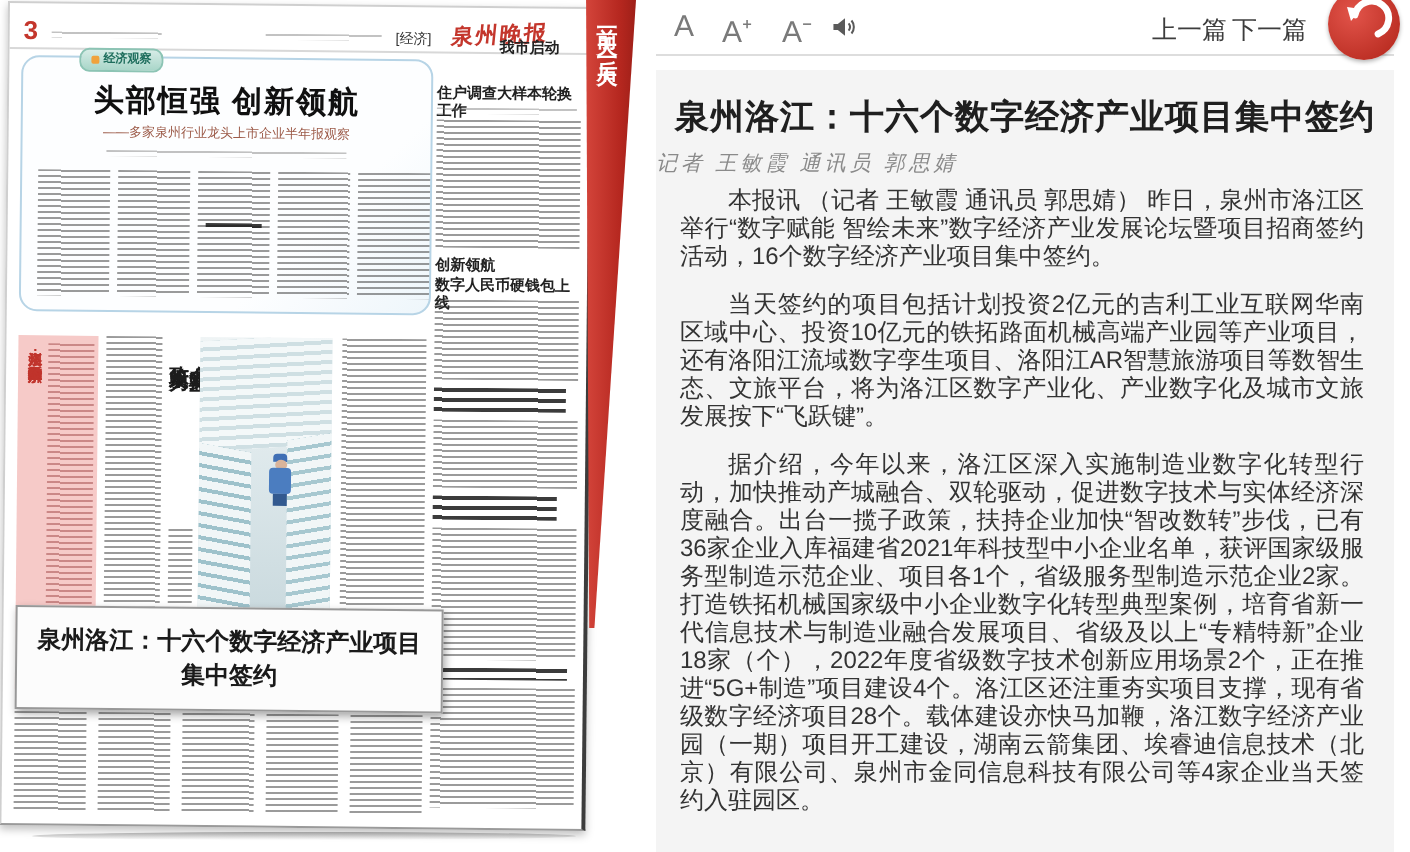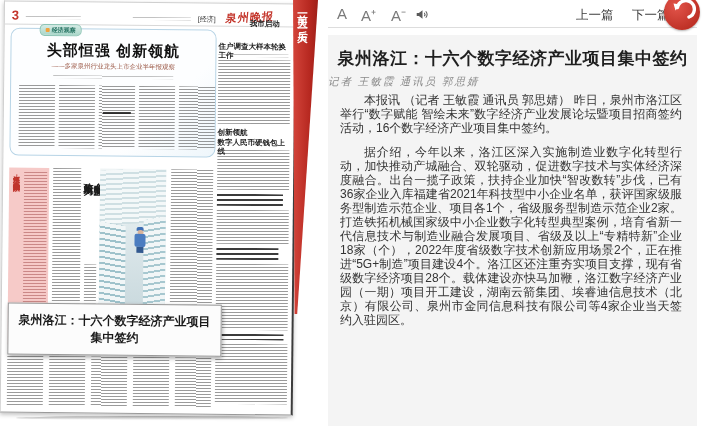--- a/index.html
+++ b/index.html
@@ -192,31 +192,32 @@
   <span class="abs tb-btn" style="left:41px;">A⁺</span>
   <span class="abs tb-btn" style="left:71px;">A⁻</span>
   <span class="abs" style="left:96px;top:7px;">
     <svg width="13" height="13" viewBox="0 0 18 18">
       <path d="M9 3 L4 7 H1 V11 H4 L9 15 Z" fill="#5a5a5a"></path>
       <path d="M11.5 6.5 A4 4 0 0 1 11.5 11.5" stroke="#5a5a5a" stroke-width="1.4" fill="none"></path>
       <path d="M13.5 4.5 A7 7 0 0 1 13.5 13.5" stroke="#5a5a5a" stroke-width="1.4" fill="none"></path>
     </svg>
   </span>
   <span class="abs tb-nav" style="left:256px;">上一篇</span>
-  <span class="abs tb-nav" style="left:312px;">下一篇</span>
+  <span class="abs tb-nav" style="left:296px;">下一篇</span>
 </div>
 <div class="abs toolbar-rule"></div>
 
 <div class="abs back-btn">
   <svg width="36" height="36" viewBox="0 0 36 36">
     <path d="M25 23 A 8.5 8.5 0 1 0 13.5 13.5" stroke="#ffffff" stroke-width="3.4" fill="none" stroke-linecap="round"></path>
     <path d="M9.5 9.5 L16.5 10.5 L11.5 16.5 Z" fill="#ffffff"></path>
   </svg>
 </div>
 
 <div class="abs article-panel">
   <div class="abs a-title">泉州洛江：十六个数字经济产业项目集中签约</div>
   <div class="abs a-byline">记者 王敏霞 通讯员 郭思婧</div>
   <div class="abs a-body">
     <p>本报讯 （记者 王敏霞 通讯员 郭思婧） 昨日，泉州市洛江区举行“数字赋能 智绘未来”数字经济产业发展论坛暨项目招商签约活动，16个数字经济产业项目集中签约。</p>
+    <p>当天签约的项目包括计划投资2亿元的吉利工业互联网华南区域中心、投资10亿元的铁拓路面机械高端产业园等产业项目，还有洛阳江流域数字孪生项目、洛阳江AR智慧旅游项目等数智生态、文旅平台，将为洛江区数字产业化、产业数字化及城市文旅发展按下“飞跃键”。</p>
     <p>据介绍，今年以来，洛江区深入实施制造业数字化转型行动，加快推动产城融合、双轮驱动，促进数字技术与实体经济深度融合。出台一揽子政策，扶持企业加快“智改数转”步伐，已有36家企业入库福建省2021年科技型中小企业名单，获评国家级服务型制造示范企业、项目各1个，省级服务型制造示范企业2家。打造铁拓机械国家级中小企业数字化转型典型案例，培育省新一代信息技术与制造业融合发展项目、省级及以上“专精特新”企业18家（个），2022年度省级数字技术创新应用场景2个，正在推进“5G+制造”项目建设4个。洛江区还注重夯实项目支撑，现有省级数字经济项目28个。载体建设亦快马加鞭，洛江数字经济产业园（一期）项目开工建设，湖南云箭集团、埃睿迪信息技术（北京）有限公司、泉州市金同信息科技有限公司等4家企业当天签约入驻园区。</p>
   </div>
 </div>
 
 </body></html>

